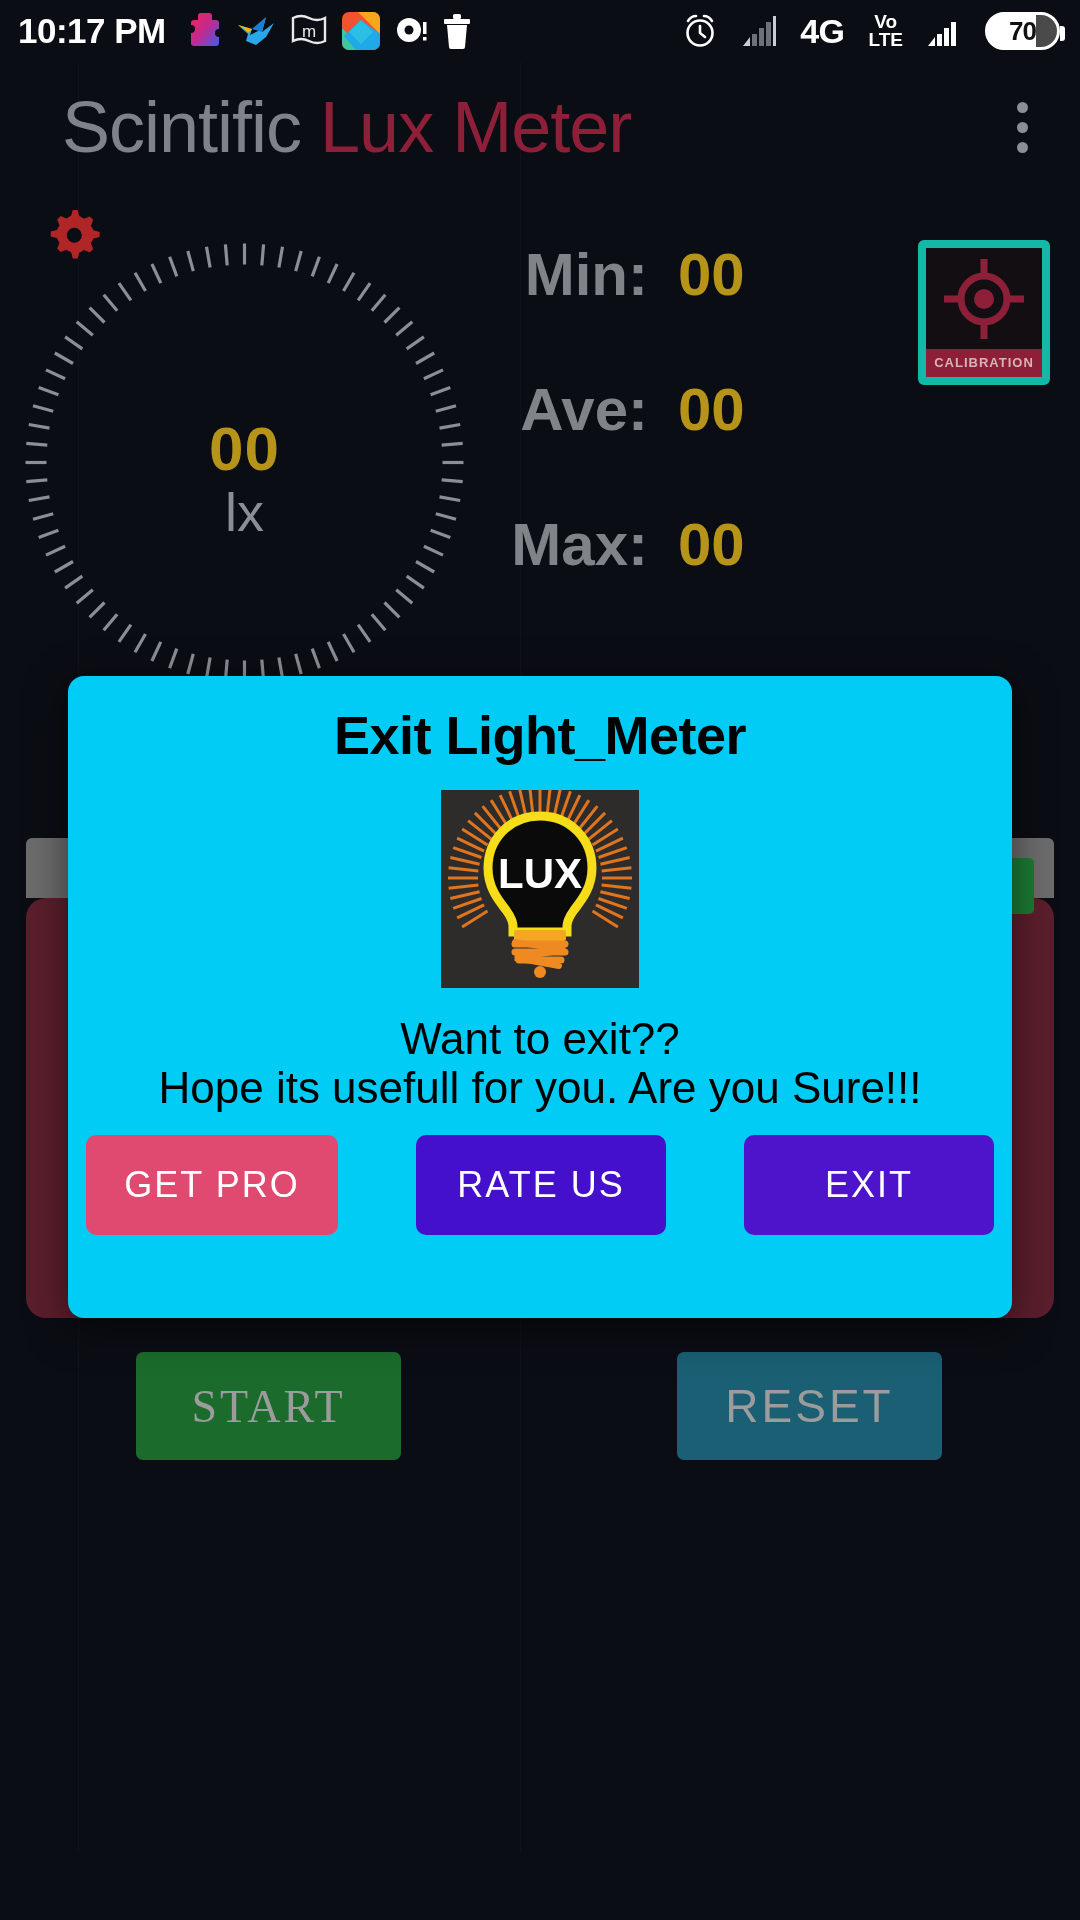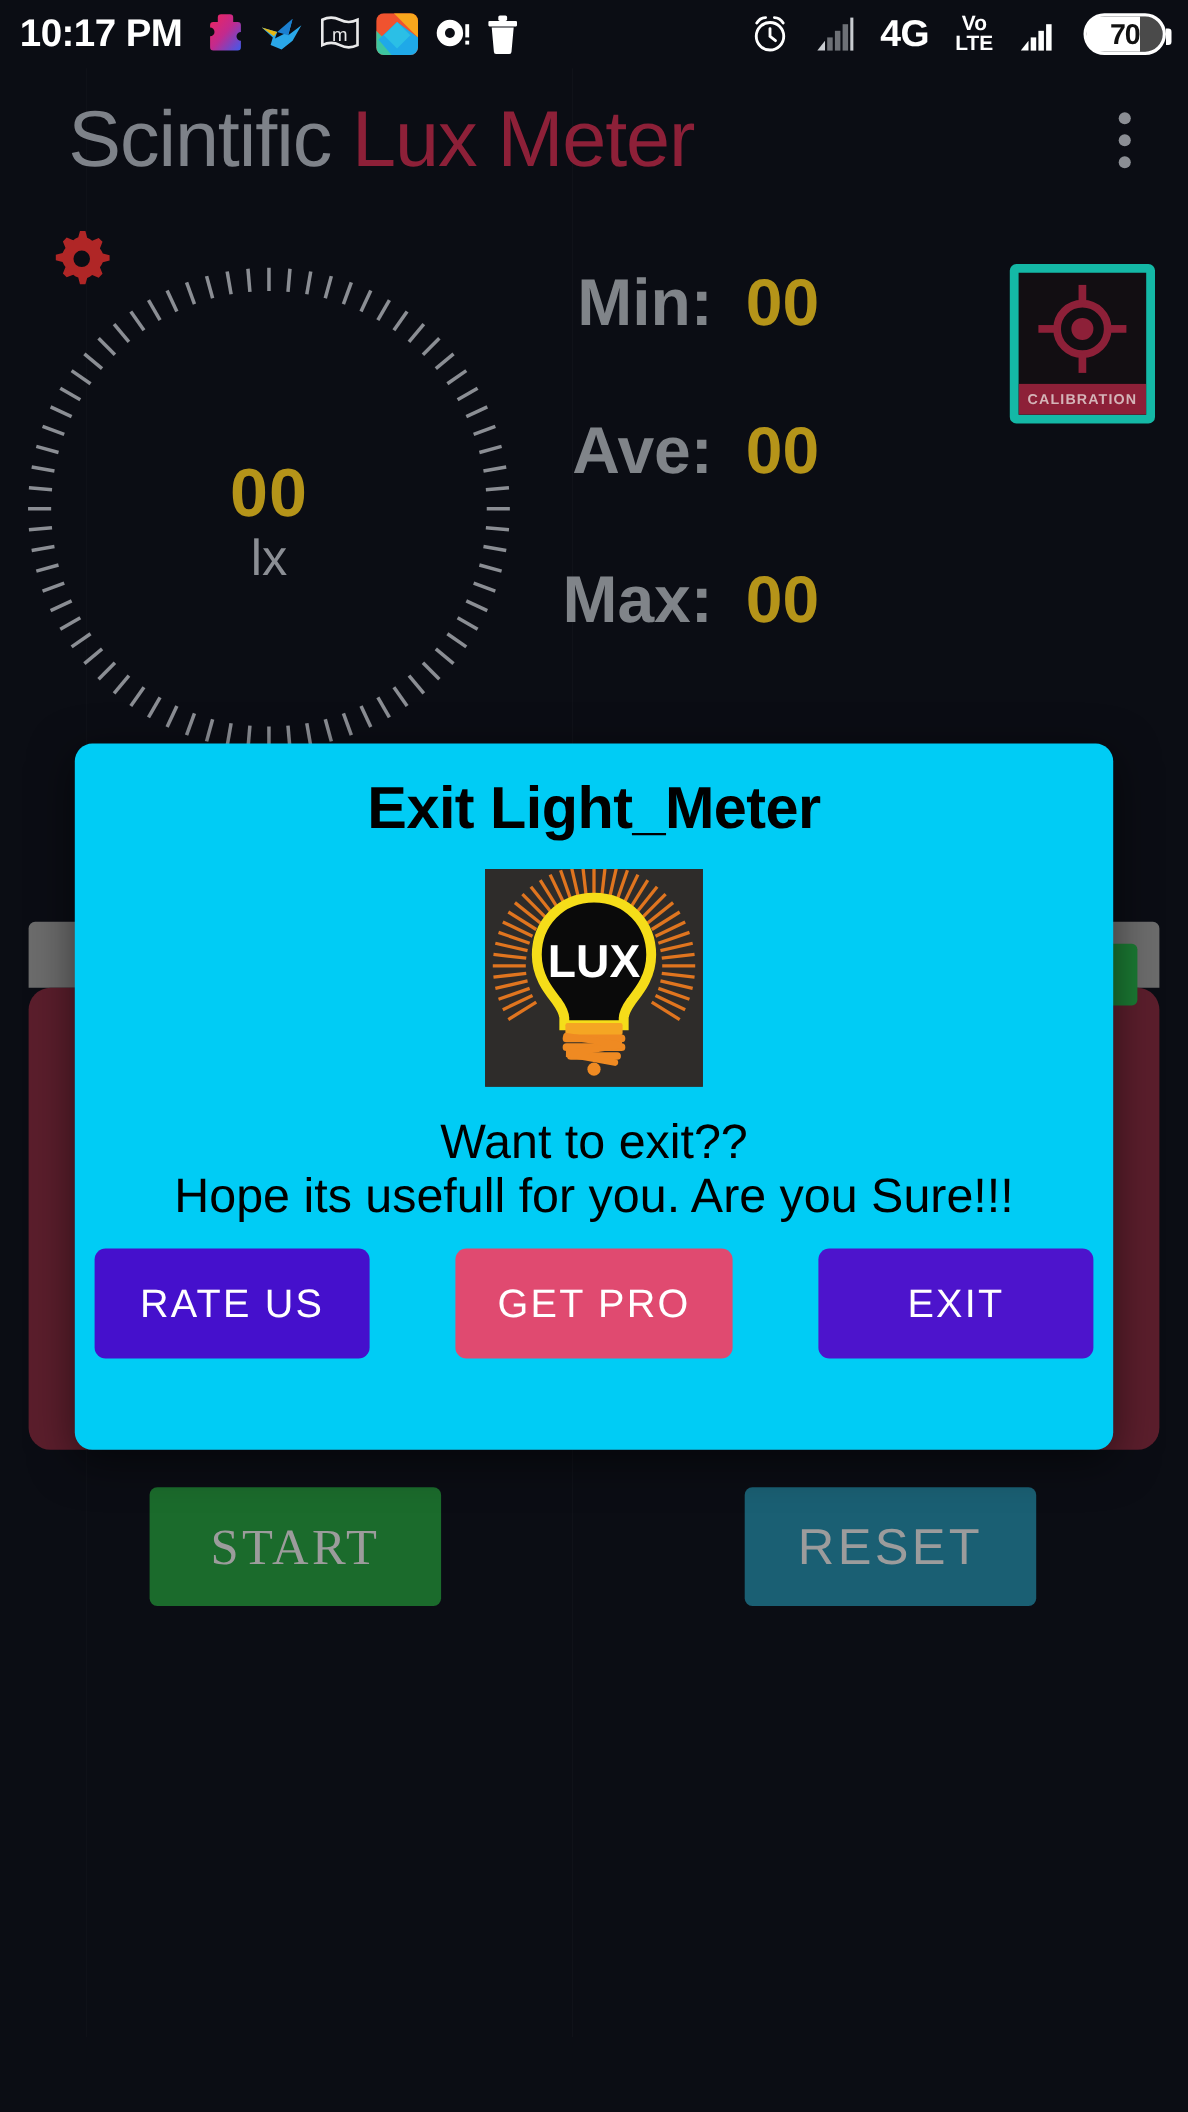--- a/index.html
+++ b/index.html
@@ -66,21 +66,21 @@
 
   
   .gauge-wrap {
     position:absolute; left:22px; top:240px; width:445px; height:445px; z-index:2;
   }
   .gauge-ticks { position:absolute; inset:0; }
   .gauge-center {
     position:absolute; left:0; right:0; top:178px; text-align:center;
   }
   .gauge-val { font-size:62px; font-weight:bold; color:#b59419; line-height:1; letter-spacing:1px;}
-  .gauge-unit { font-size:46px; color:#8b8e94; line-height:1.2; }
+  .gauge-unit { font-size:54px; color:#8b8e94; line-height:1.2; }
 
   .gear-icon { position:absolute; left:46px; top:208px; z-index:3; }
 
   
   .stats { position:absolute; left:440px; top:240px; width:420px; z-index:2; }
   .stat-row {
     display:flex; align-items:baseline; justify-content:flex-start;
     height:135px; padding-left:18px;
   }
   .stat-label { font-size:60px; font-weight:bold; color:#808489; min-width:190px; text-align:right; }
@@ -455,19 +455,19 @@
         <text x="99" y="98" font-size="42" font-weight="bold" font-family="Liberation Sans, sans-serif" fill="#ffffff" text-anchor="middle">LUX</text>
       </svg>
     </div>
 
     <div class="dlg-msg">
       <div>Want to exit??</div>
       <div>Hope its usefull for you. Are you Sure!!!</div>
     </div>
 
     <div class="dlg-actions">
+      <button class="dlg-btn btn-getpro">GET PRO</button>
       <button class="dlg-btn btn-rateus">RATE US</button>
-      <button class="dlg-btn btn-getpro">GET PRO</button>
       <button class="dlg-btn btn-exit">EXIT</button>
     </div>
   </div>
 
 </div>
 
 </body></html>

